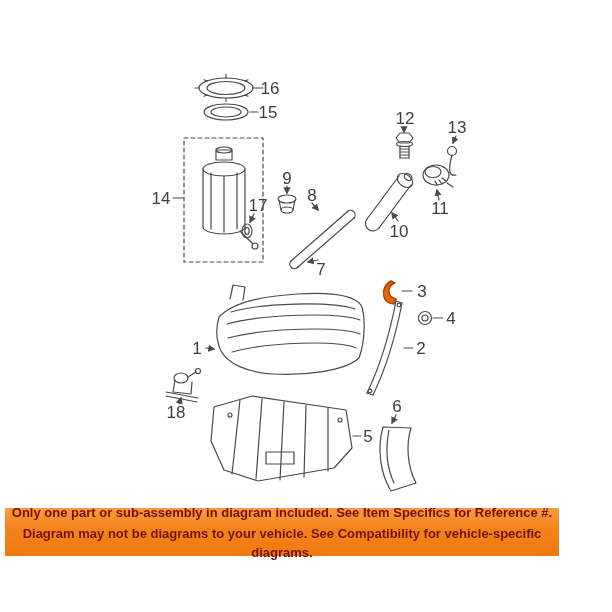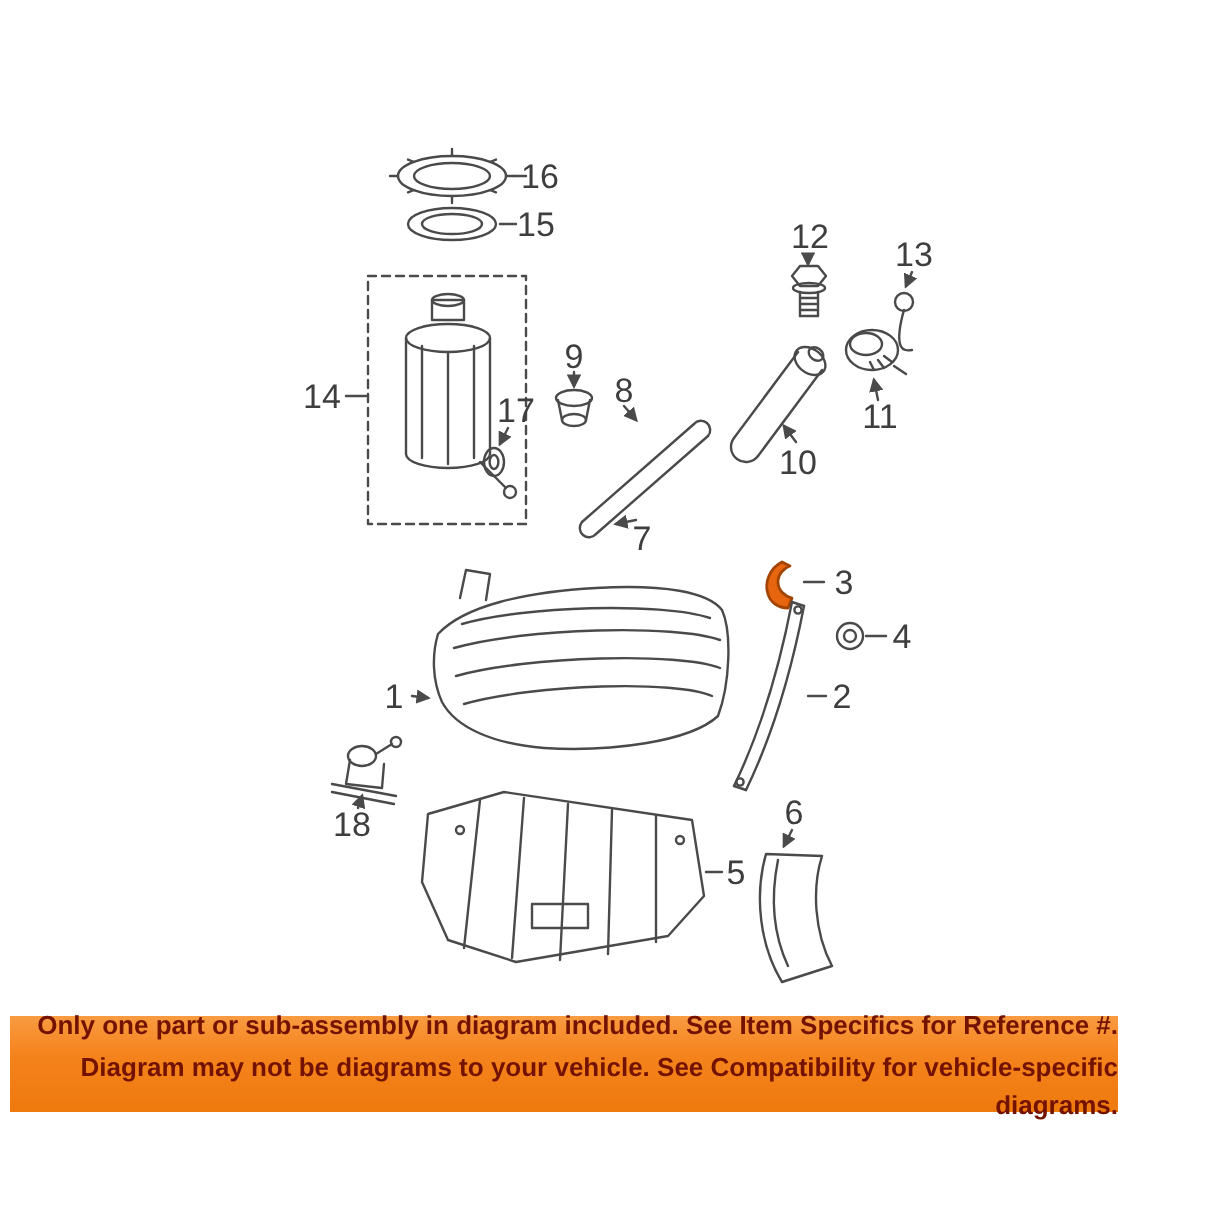--- a/index.html
+++ b/index.html
@@ -3,21 +3,21 @@
 <meta charset="utf-8">
 <style>
   html,body { margin:0; padding:0; background:#ffffff; }
   #stage { position:relative; width:564px; height:612px; background:#ffffff; overflow:hidden;
            font-family:"Liberation Sans", sans-serif; }
   svg { position:absolute; left:0; top:0; }
   .plabel { font-family:"Liberation Sans", sans-serif; font-size:17px; fill:#3e3e3e; }
   .banner { position:absolute; left:5px; right:5px; top:508px; height:48px;
             background:linear-gradient(180deg,#f89b41 0%, #f5831d 40%, #ee7a0e 100%);
             display:flex; flex-direction:column; justify-content:center; gap:2px;
-            text-align:right; }
+            text-align:center; }
   .banner-line { font-weight:bold; font-size:13px; line-height:19px; color:#731200; }
 </style>
 </head>
 <body>
 
 <div id="stage">
 
 <svg width="612" height="612" viewBox="0 0 612 612">
   <defs>
     <marker id="arrow" viewBox="0 0 10 10" refX="8" refY="5" markerWidth="6" markerHeight="6" orient="auto-start-reverse">

